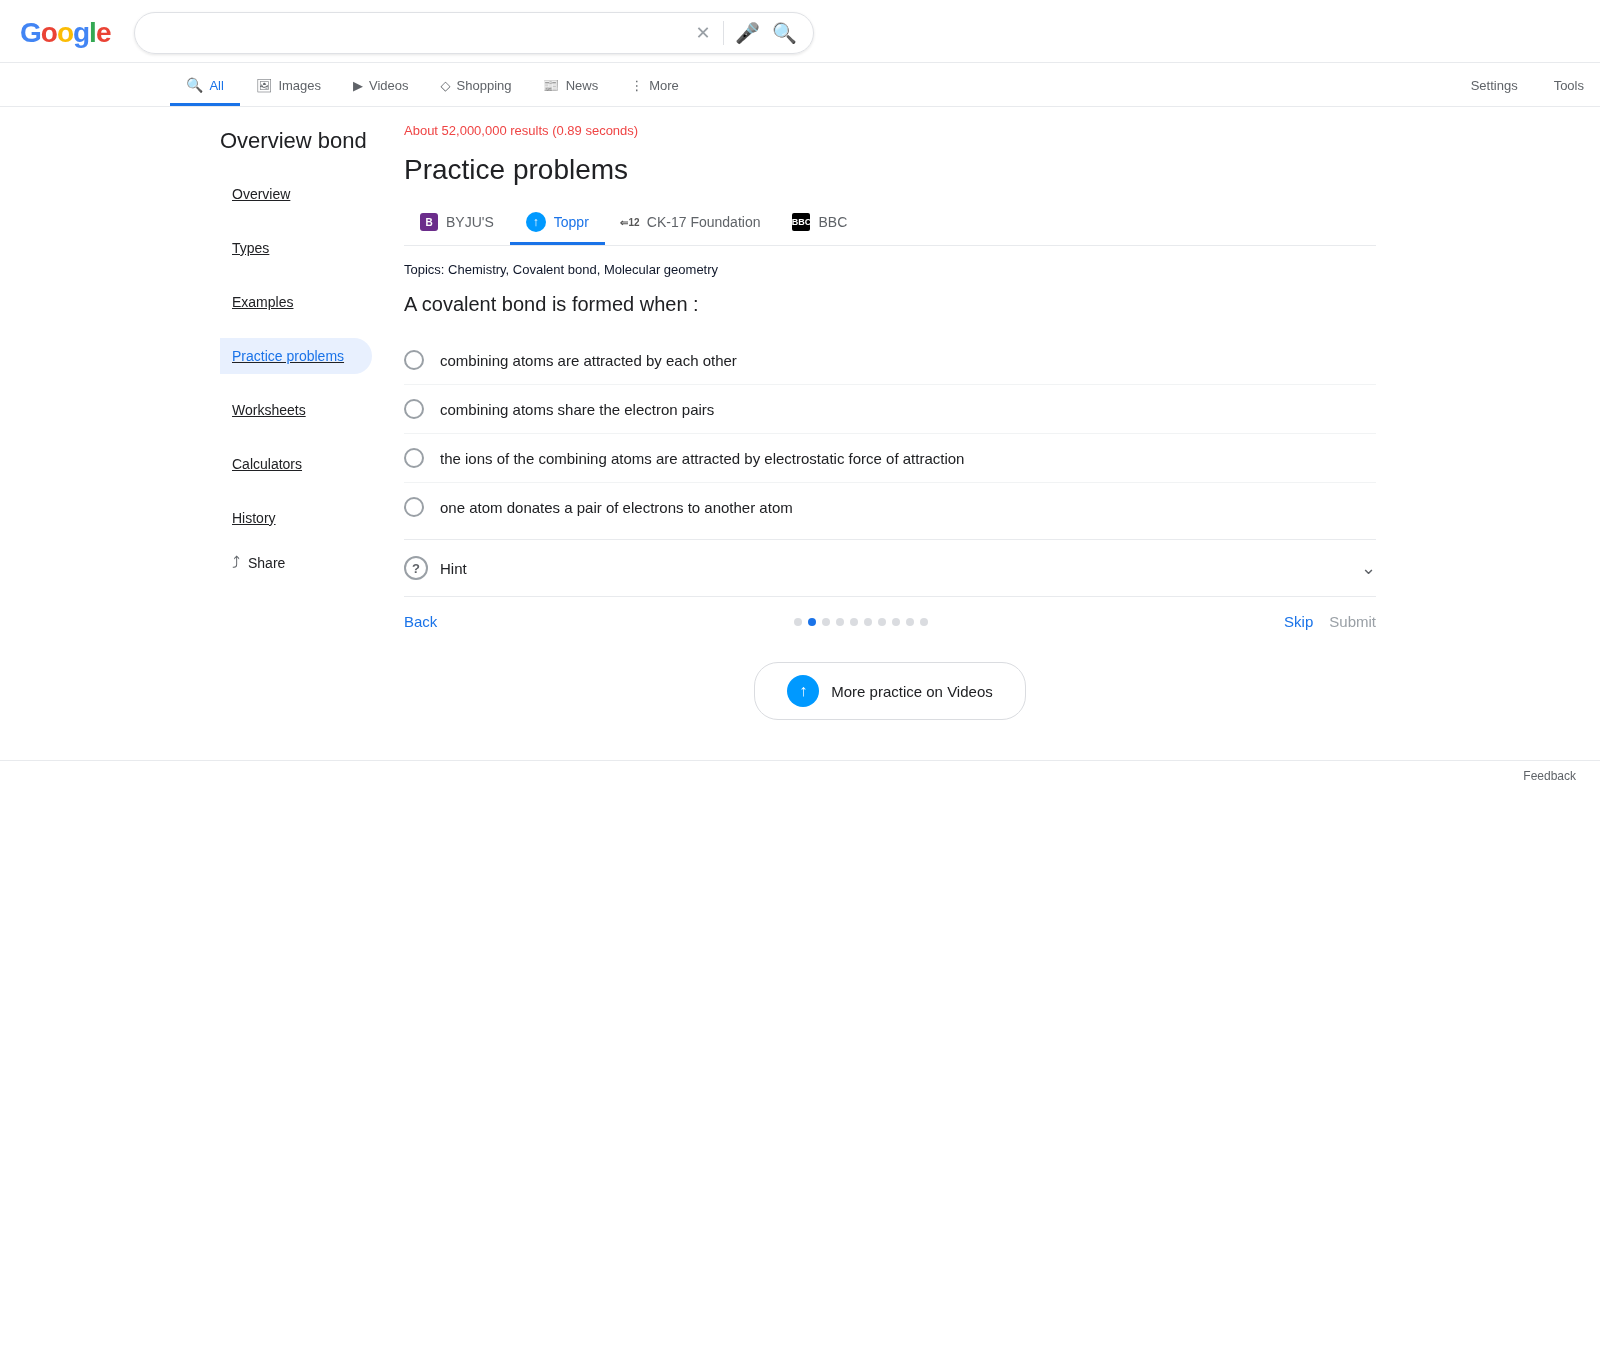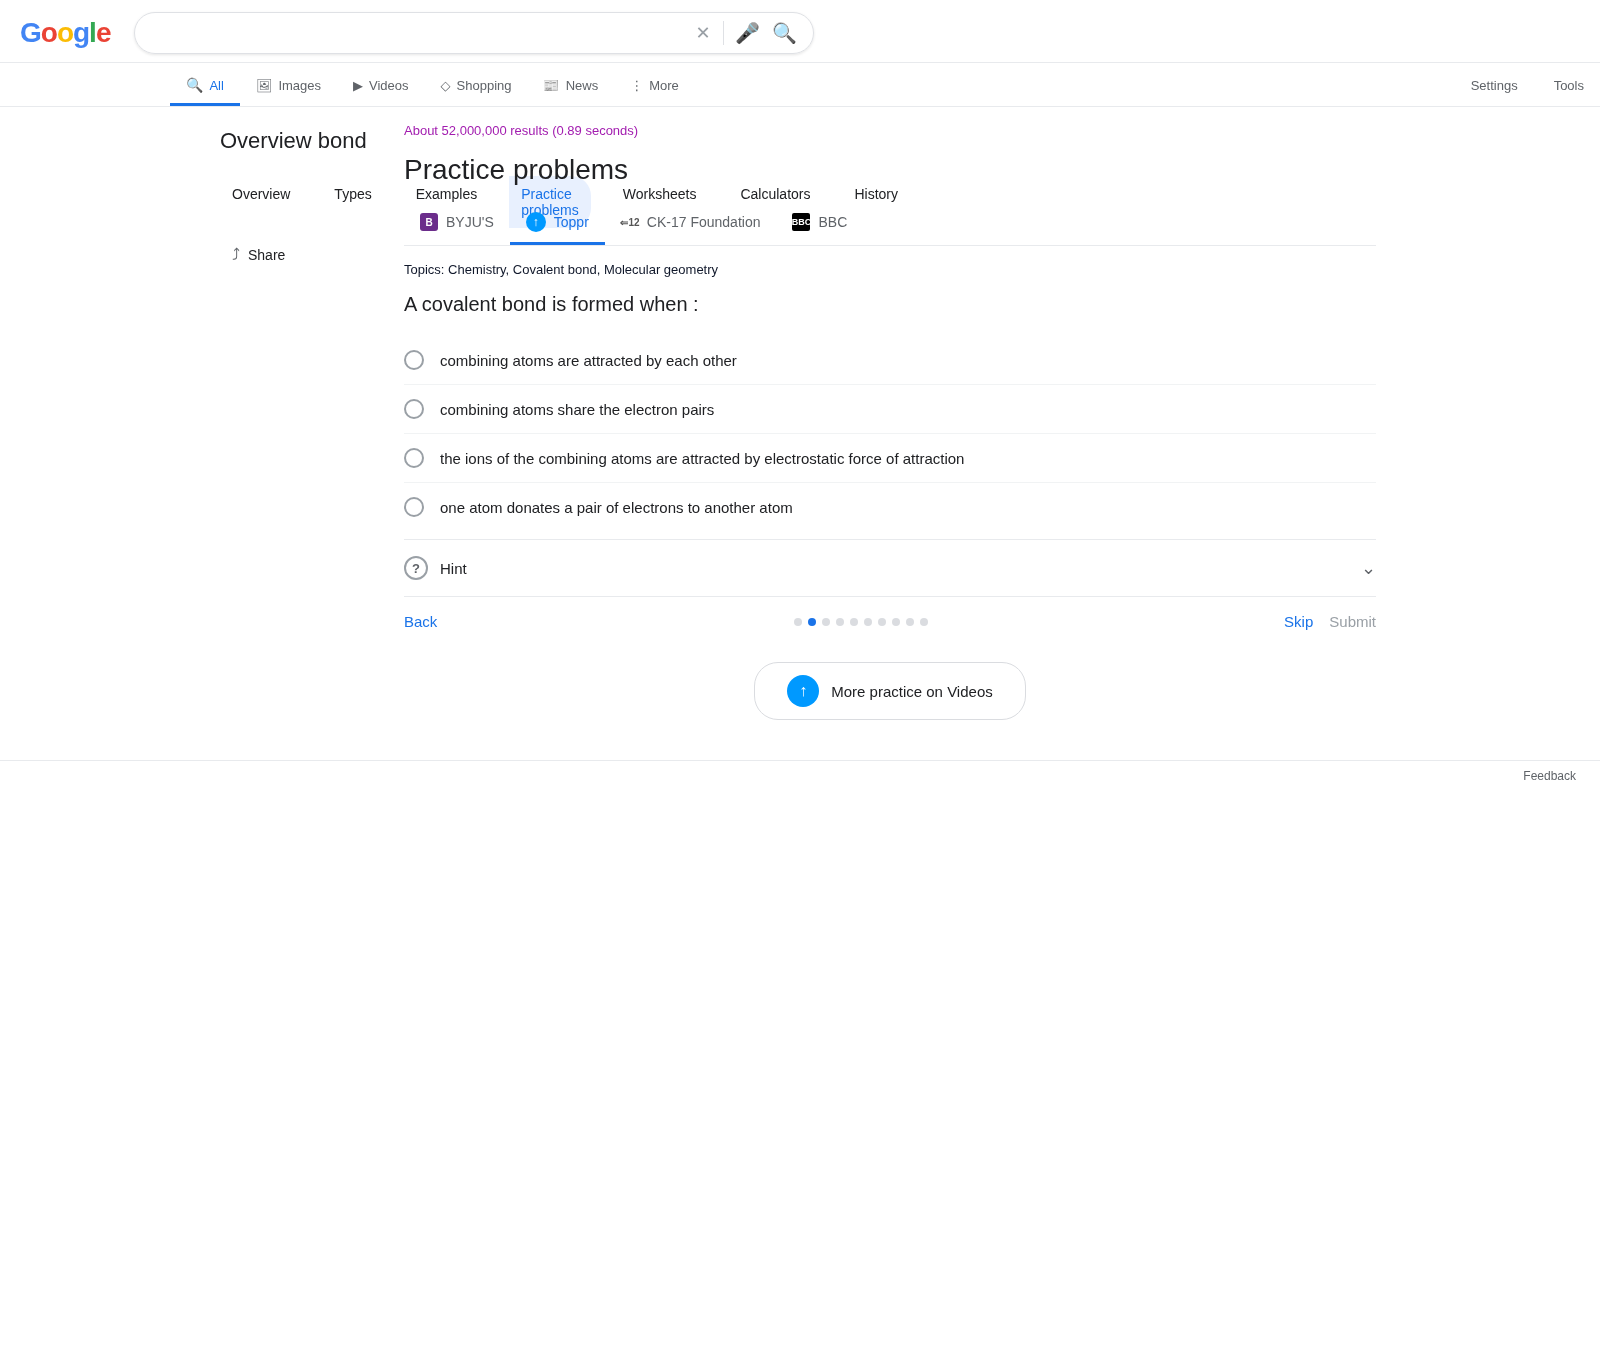--- a/index.html
+++ b/index.html
@@ -108,22 +108,23 @@
     }
     .sidebar-title {
       font-size: 22px;
       font-weight: 400;
       line-height: 1.3;
       color: #202124;
       margin-bottom: 20px;
     }
     .sidebar-nav {
       display: flex;
-      flex-direction: row;
-      gap: 12px;
+      flex-direction: column;
+      gap: 18px;
+      text-decoration: underline;
     }
     .sidebar-nav-item {
       padding: 10px 12px;
       font-size: 14px;
       color: #202124;
       cursor: pointer;
       border-radius: 0 20px 20px 0;
       margin-right: 8px;
     }
     .sidebar-nav-item.active {
@@ -142,21 +143,21 @@
       font-size: 14px;
     }
 
     
     .content {
       flex: 1;
       padding: 16px 24px 24px 24px;
     }
     .results-count {
       font-size: 13px;
-      color: #a21caf;
+      color: #ef4444;
       margin-bottom: 16px;
     }
     .section-title {
       font-size: 28px;
       font-weight: 400;
       color: #202124;
       margin-bottom: 16px;
     }
 
     

